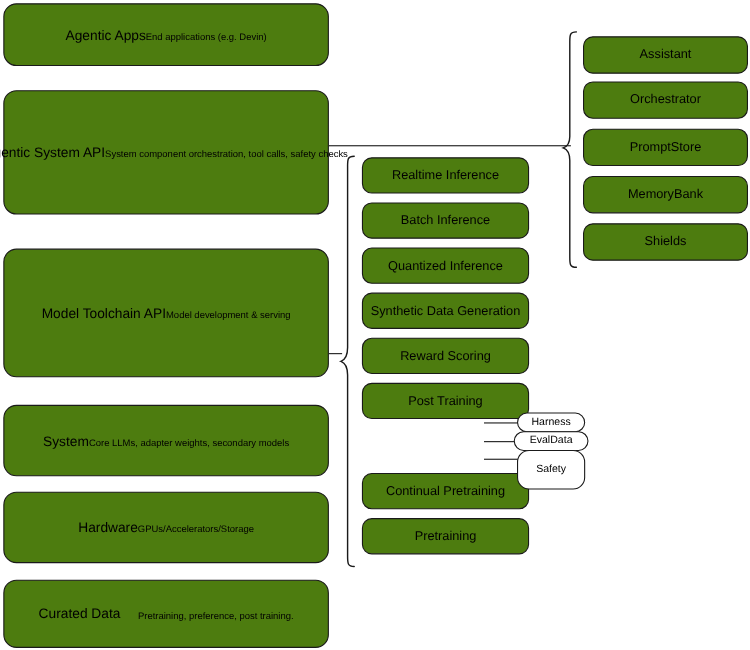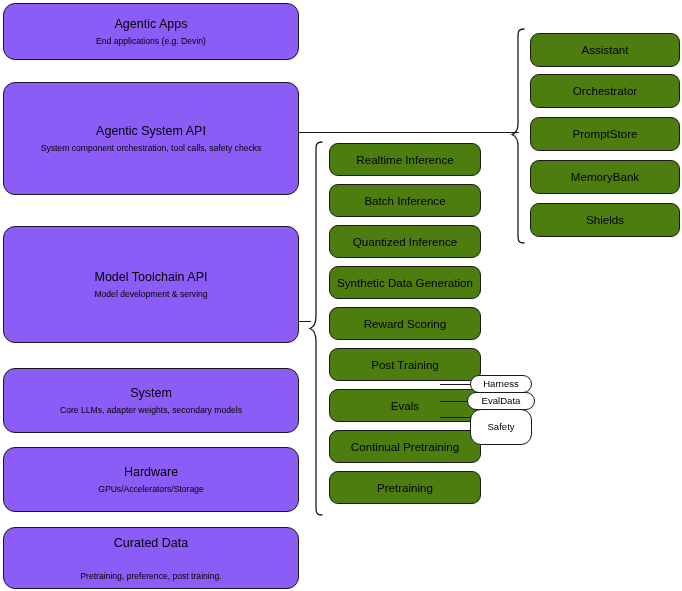--- a/index.html
+++ b/index.html
@@ -17,23 +17,22 @@
     width: 682px;
     height: 591px;
     overflow: hidden;
     background: #ffffff;
   }
   .layer-box {
     position: absolute;
     box-sizing: border-box;
     border: 1.3px solid #1a1a1a;
     border-radius: 12px;
-    background: #8b5cf6;
+    background: #4d7c0f;
     display: flex;
-    flex-direction: column;
     align-items: center;
     justify-content: center;
     text-align: center;
   }
   .layer-title {
     font-size: 12.5px;
     line-height: 16px;
     color: #000000;
     white-space: nowrap;
   }
@@ -152,23 +151,20 @@
   </div>
   <div class="pill-box" style="left:329px; top:266px; width:152px; height:33px;">
     <span class="pill-label">Synthetic Data Generation</span>
   </div>
   <div class="pill-box" style="left:329px; top:307px; width:152px; height:33px;">
     <span class="pill-label">Reward Scoring</span>
   </div>
   <div class="pill-box" style="left:329px; top:348px; width:152px; height:33px;">
     <span class="pill-label">Post Training</span>
   </div>
-  <div class="pill-box" style="left:329px; top:389px; width:152px; height:33px;">
-    <span class="pill-label">Evals</span>
-  </div>
   <div class="pill-box" style="left:329px; top:430px; width:152px; height:33px;">
     <span class="pill-label">Continual Pretraining</span>
   </div>
   <div class="pill-box" style="left:329px; top:471px; width:152px; height:33px;">
     <span class="pill-label">Pretraining</span>
   </div>
 
   <div class="connector" style="left:440px; top:384px; width:40px; z-index:5;"></div>
   <div class="connector" style="left:440px; top:401px; width:36px; z-index:5;"></div>
   <div class="connector" style="left:440px; top:417px; width:42px; z-index:5;"></div>

